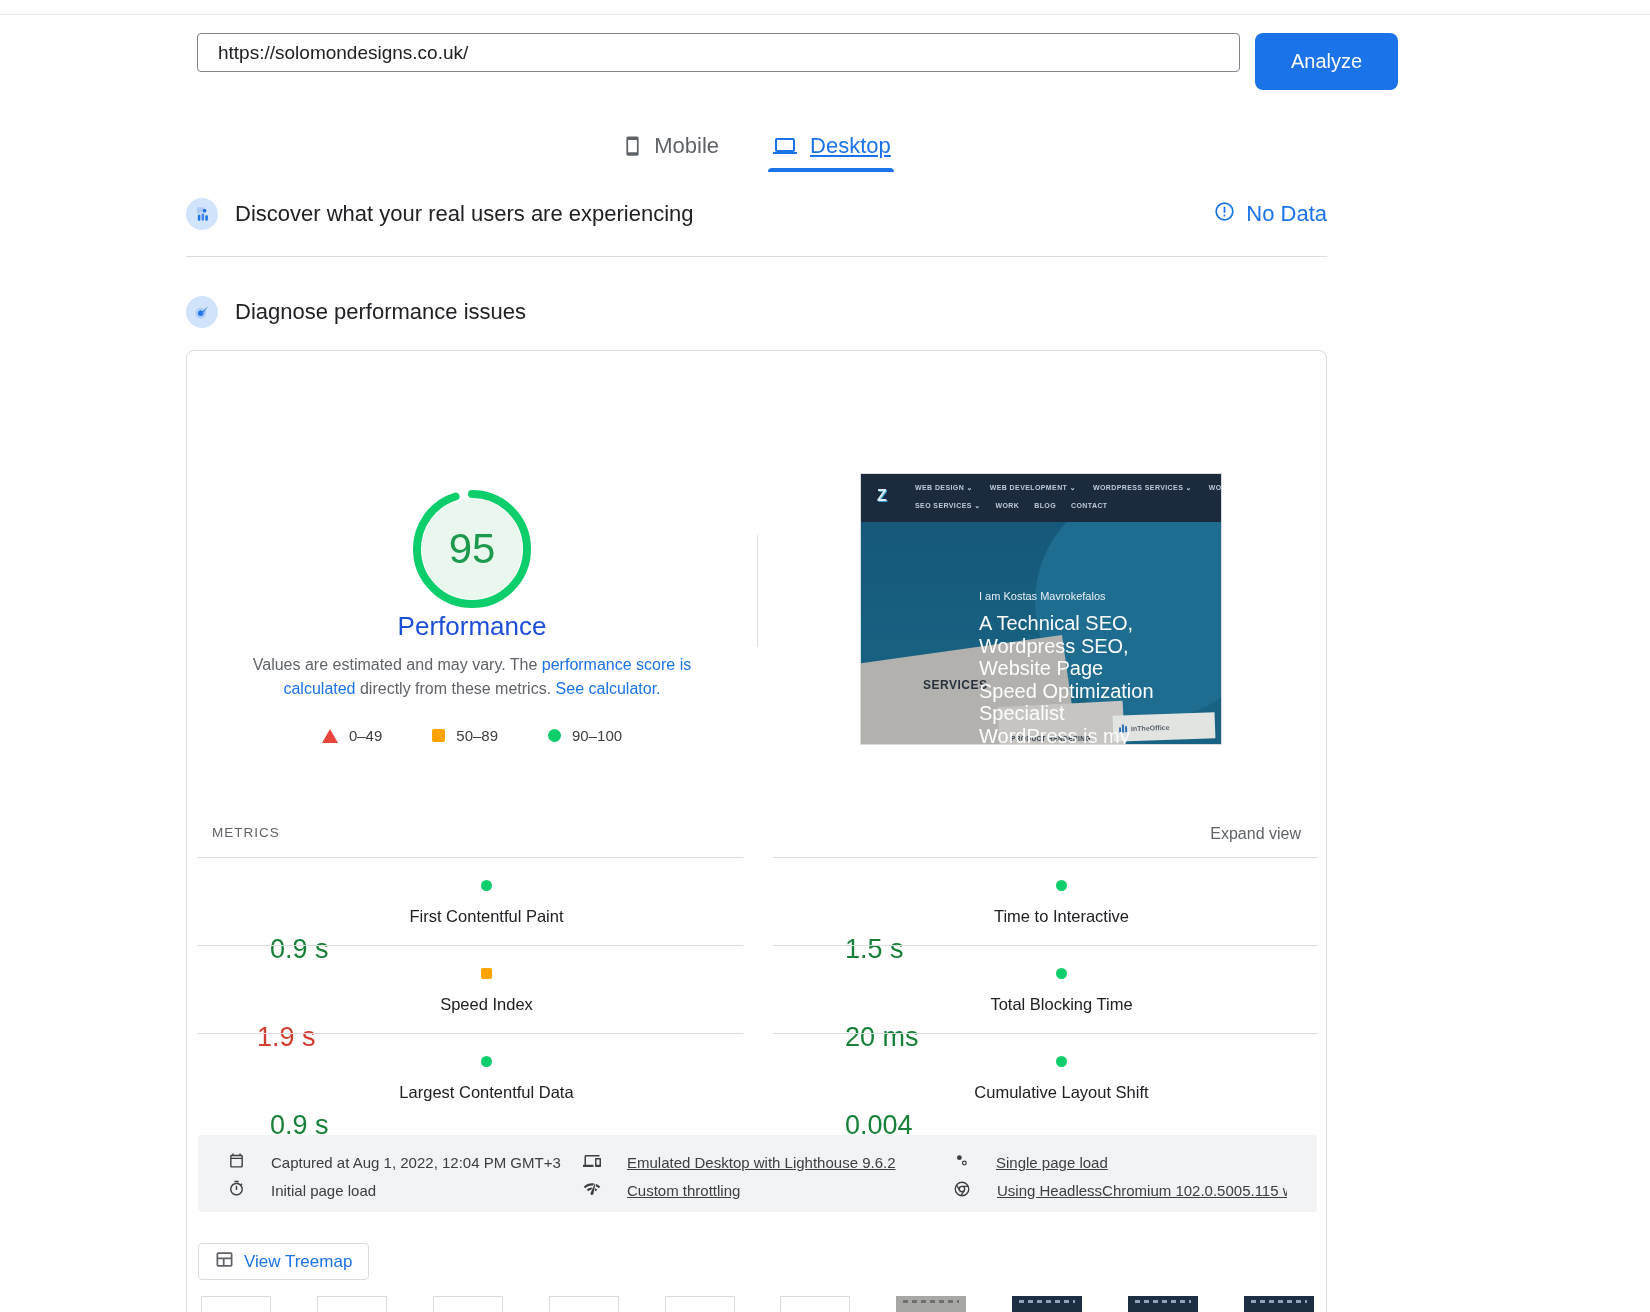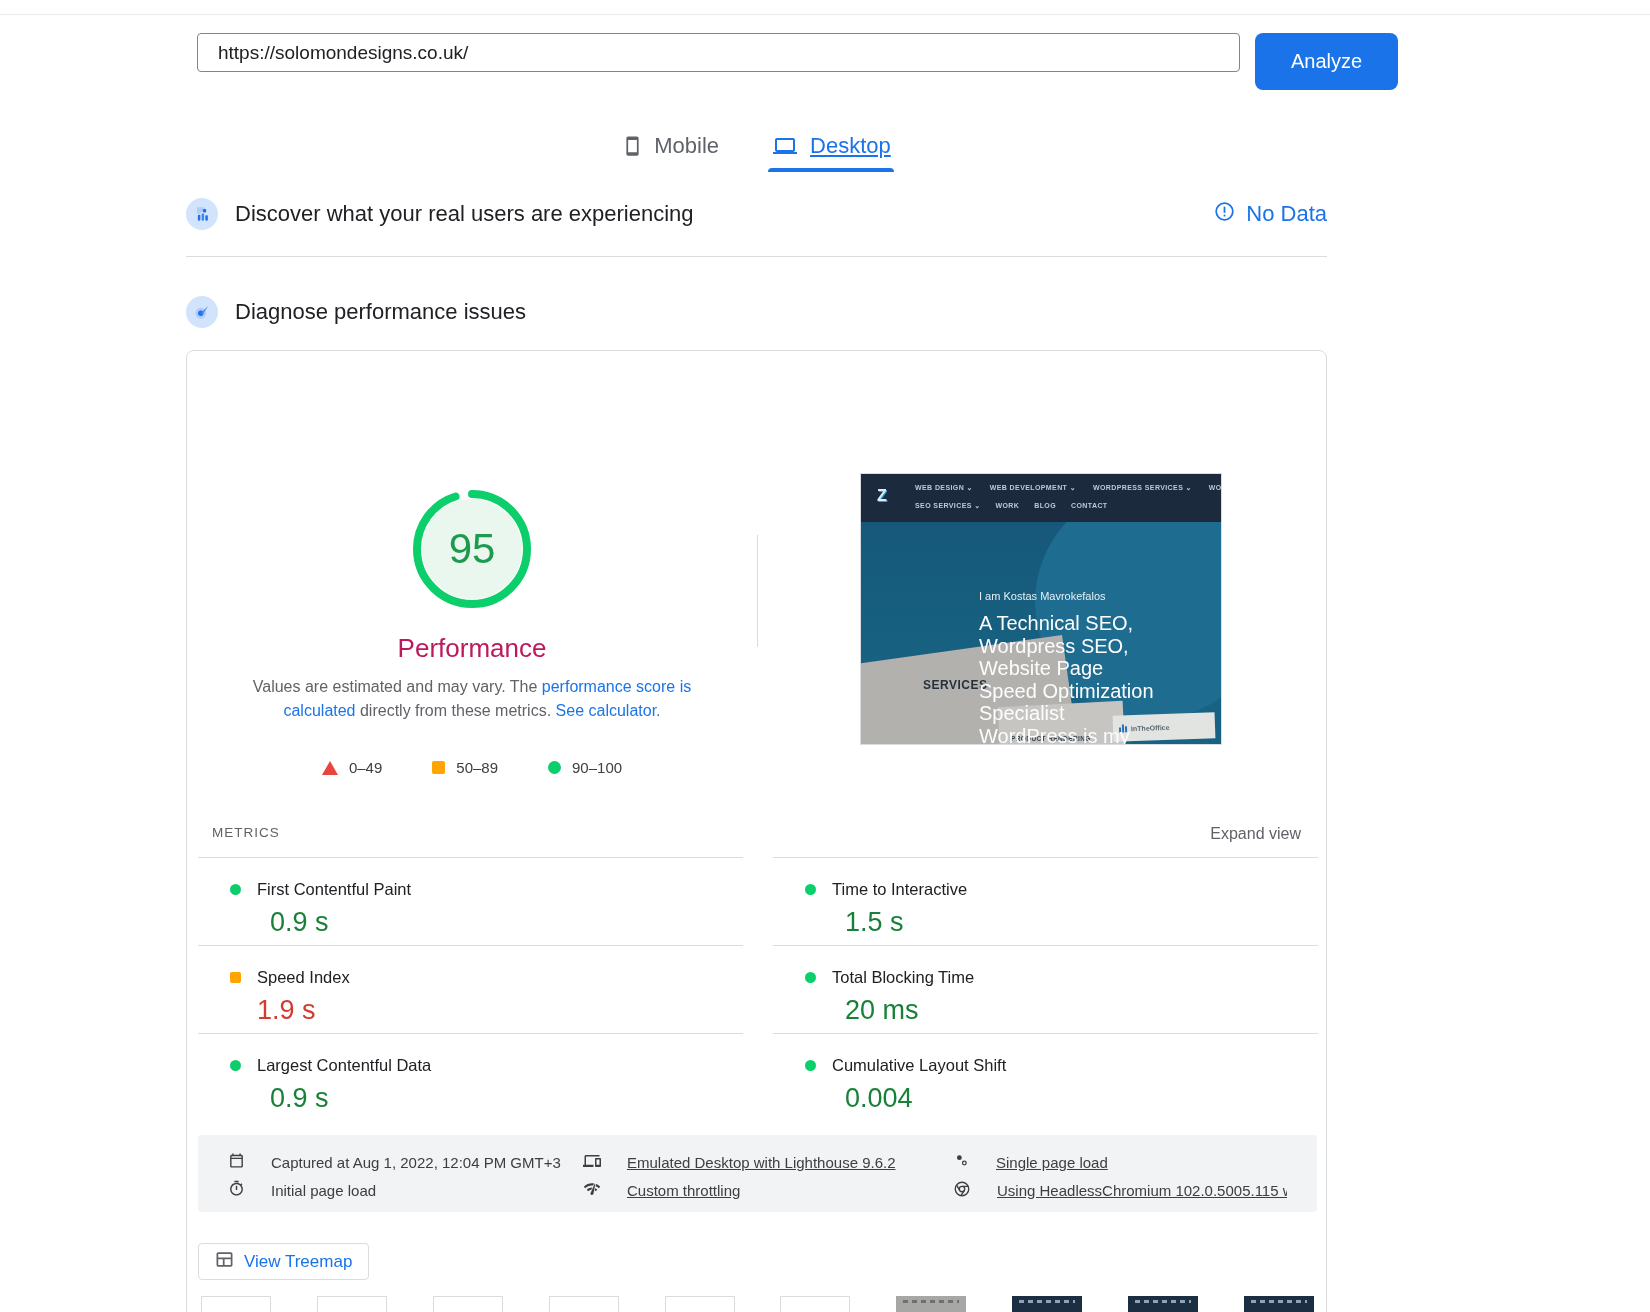--- a/index.html
+++ b/index.html
@@ -39,25 +39,25 @@
   
   .card { position:absolute; left:186px; top:350px; width:1141px; height:990px;
     border:1px solid #dadce0; border-radius:8px; background:#fff; overflow:hidden; }
 
   .gauge-col { position:absolute; left:0; top:0; width:570px;
     display:flex; flex-direction:column; align-items:center; padding-top:136px; }
   .gauge-wrap { position:relative; width:124px; height:124px; }
   .gauge-wrap svg { display:block; }
   .gauge-score { position:absolute; inset:0; display:flex; align-items:center; justify-content:center;
     font-size:42px; color:#1e9a4e; }
-  .gauge-label { margin-top:22px; font-size:26px; font-weight:500; color:#be185d; }
+  .gauge-label { font-size:26px; font-weight:500; color:#1d4ed8; }
   .gauge-disclaimer { margin-top:11px; max-width:472px; text-align:center;
     font-size:16px; line-height:24px; color:#5f6368; }
   .gauge-disclaimer .lnk { color:#1a73e8; cursor:pointer; }
-  .legend { display:flex; gap:50px; margin-top:36px; align-items:center; }
+  .legend { display:flex; gap:50px; margin-top:26px; align-items:center; }
   .legend-item { display:flex; align-items:center; gap:11px; font-size:15px; color:#3c4043; }
   .shape-triangle { width:0; height:0; border-left:8px solid transparent; border-right:8px solid transparent;
     border-bottom:14px solid #e8453c; }
   .shape-square { width:13px; height:13px; border-radius:2px; background:#ffa400; }
   .shape-circle { width:13px; height:13px; border-radius:50%; background:#0cce6b; }
   .divider-v { position:absolute; left:570px; top:184px; width:1px; height:112px; background:#dadce0; }
 
   
   .preview { position:absolute; left:673px; top:122px; width:362px; height:272px;
     border:1px solid #dadce0; background:#145c7c; overflow:hidden; }
@@ -91,21 +91,21 @@
   .hero-line { font-size:20px; line-height:22.5px; font-weight:400; color:#fdfdfd; }
 
   
   .metrics-head { position:absolute; left:25px; right:25px; top:474px;
     display:flex; justify-content:space-between; }
   .metrics-title { font-size:13.5px; font-weight:500; letter-spacing:1px; color:#5f6368; }
   .expand-view { font-size:16px; color:#5f6368; cursor:pointer; }
   .metrics-grid { position:absolute; left:11px; top:506px; width:1120px;
     display:grid; grid-template-columns:545px 545px; column-gap:30px; }
   .metric-cell { height:88px; border-top:1px solid #dadce0; padding:22px 0 0 32px; }
-  .metric-label-row { display:flex; align-items:center; gap:16px; }
+  .metric-label-row { display:flex; align-items:center; gap:16px;flex-direction:column; }
   .metric-dot { width:11px; height:11px; border-radius:50%; background:#0cce6b; flex:none; }
   .metric-dot.square { border-radius:2px; background:#ffa400; }
   .metric-label { font-size:16.5px; color:#202124; }
   .metric-value { margin:8px 0 0 27px; font-size:27px; }
   .metric-value.good { color:#188038;margin-left:40px; }
   .metric-value.average { color:#d23b2e; }
 
   
   .runmeta { position:absolute; left:11px; top:784px; width:1119px; height:77px;
     background:#f1f3f4; border-radius:4px; padding:15px 30px;

